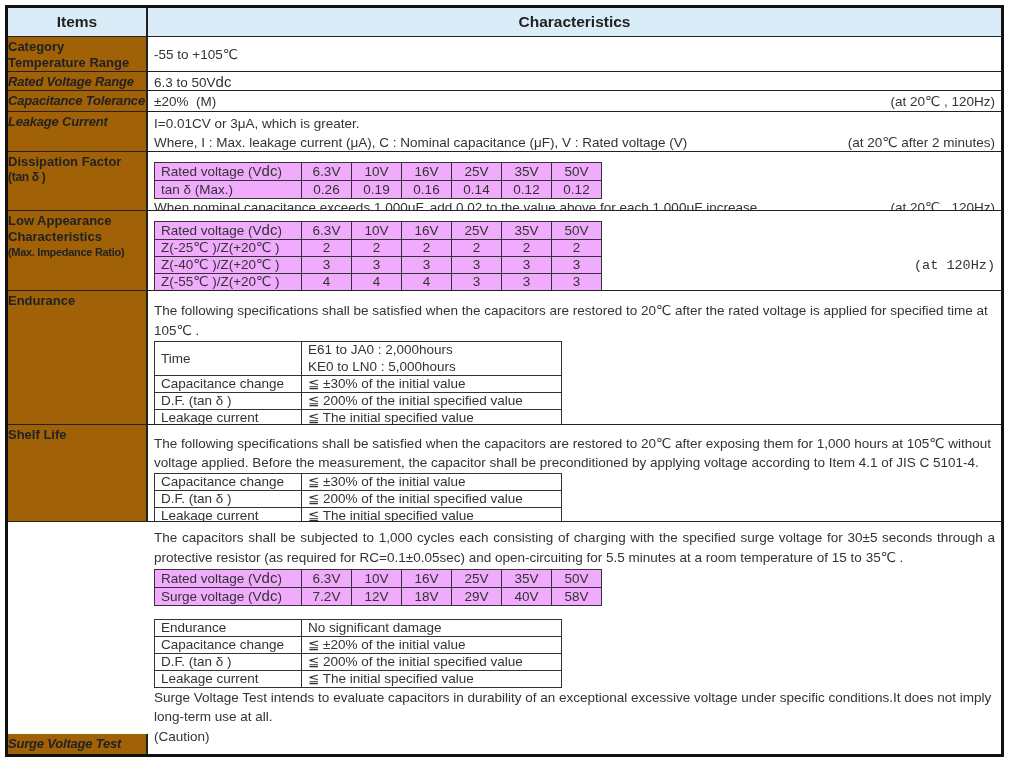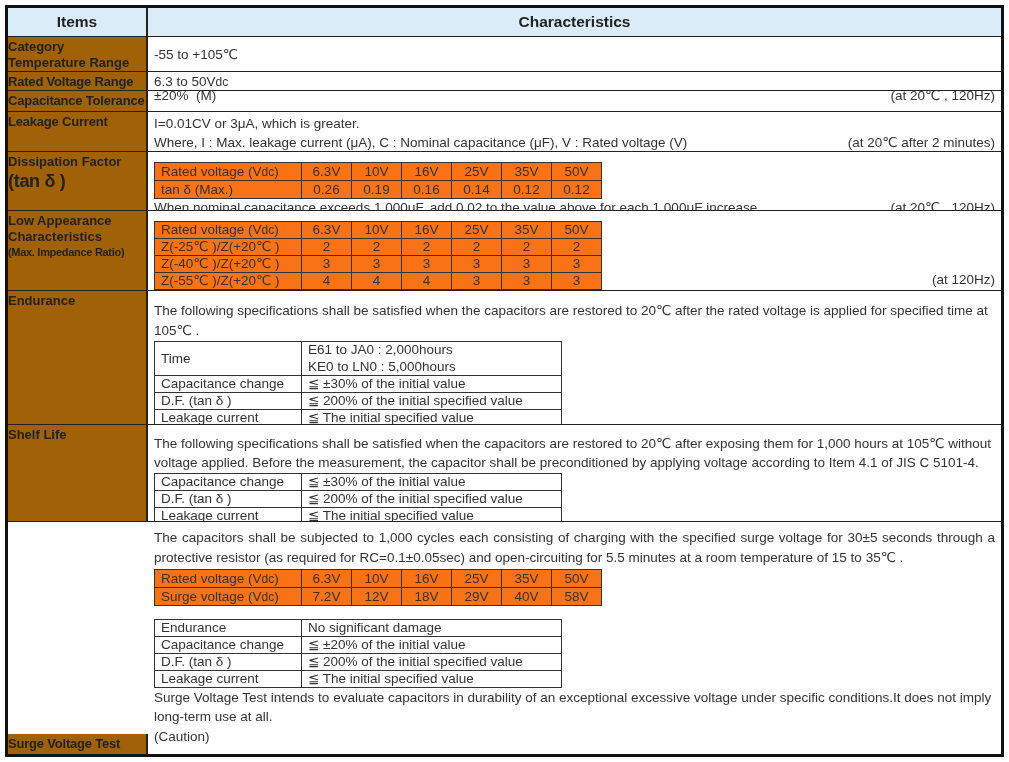--- a/index.html
+++ b/index.html
@@ -14,50 +14,50 @@
     border:3px solid #111; display:flex; flex-direction:column; background:#fff;
   }
   .row { display:flex; flex:0 0 auto; border-top:1.6px solid #222; min-height:0; }
   .row:first-child { border-top:none; }
   .items-cell {
     flex:0 0 140px; width:140px; background:#a16207; border-right:2px solid #222;
     padding:2px 3px 2px 0; font-weight:bold; font-size:13px; line-height:1.25; color:#222;
     overflow:hidden;
   }
   .items-cell .sublabel { display:block; font-size:11px; letter-spacing:-0.3px; }
-  .nw { white-space:nowrap; letter-spacing:-0.2px; display:inline-block; }
+  .nw { white-space:nowrap; letter-spacing:-0.2px; display:inline-block;font-style:italic; }
   .chars-cell { flex:1 1 auto; position:relative; padding:8px 6px; overflow:hidden; }
   .hdr .items-cell, .hdr .chars-cell {
     display:flex; align-items:center; justify-content:center;
     font-weight:bold; font-size:15.5px; background:#d9ecf8; color:#222; padding:0;
   }
   .vcenter { display:flex; align-items:center; height:100%; }
   .between { display:flex; align-items:center; justify-content:space-between; }
   .line { line-height:19px; }
   .intro { line-height:19.5px; padding-top:2px; text-align:left; }
   .just { text-align:justify; }
   .pre { white-space:pre-line; }
   .sp { white-space:pre; }
   table.inner { border-collapse:collapse; margin-top:2px; }
   table.inner td {
     border:1.4px solid #333; font-size:13.5px; padding:0 6px; height:18px;
-    line-height:16px; background:#f97316; color:#333;margin-top:18px;
+    line-height:16px; background:#f0abfc; color:#333;margin-top:18px;
   }
   table.inner td.c { text-align:center; padding:0 2px; width:50px; }
   table.inner td.lbl { width:147px; }
   table.tight td { height:17px; }
   table.spec { border-collapse:collapse; margin-top:1px; }
   table.spec td {
     border:1.4px solid #333; font-size:13.5px; padding:0 6px; height:17px; line-height:16px;
   }
   table.spec td.lbl { width:147px; }
   table.spec td.val { width:260px; }
   table.spec td.two { line-height:16.5px; }
-  .sub { font-size:12px; }
-  .note-br { position:absolute; right:6px; bottom:2px; line-height:16px; }
+  .sub { font-size:15px; }
+  .note-br { position:absolute; right:6px; bottom:16px; line-height:16px;font-family:Liberation Mono, monospace; }
   .gap12 { height:12px; }
   .caution { line-height:19px; }
 </style>
 </head>
 <body>
 
 <div class="sheet">
   <div class="tbl">
 
     <div class="row hdr" style="flex:0 0 28px;">
@@ -84,21 +84,21 @@
       <div class="items-cell">
         <span class="nw">Rated Voltage Range</span>
       </div>
       <div class="chars-cell">
         <div class="vcenter">
           <span><span>6.3 to 50V</span><span class="sub">dc</span></span>
         </div>
       </div>
     </div>
 
-    <div class="row" style="flex:0 0 21px;align-items:flex-end;">
+    <div class="row" style="flex:0 0 21px;">
       <div class="items-cell">
         <span class="nw">Capacitance Tolerance</span>
       </div>
       <div class="chars-cell">
         <div class="between" style="height:100%;">
           <span class="sp">±20%  (M)</span>
           <span>(at 20℃ , 120Hz)</span>
         </div>
       </div>
     </div>
@@ -112,21 +112,21 @@
         <div class="line between">
           <span>Where, I : Max. leakage current (μA), C : Nominal capacitance (μF), V : Rated voltage (V)</span>
           <span>(at 20℃ after 2 minutes)</span>
         </div>
       </div>
     </div>
 
     <div class="row" style="flex:0 0 59px;">
       <div class="items-cell">
         <span>Dissipation Factor</span>
-        <span class="sublabel" style="font-size:18px;">(tan δ )</span>
+        <span class="sublabel" style="font-size:12px;">(tan δ )</span>
       </div>
       <div class="chars-cell">
         <table class="inner">
           <tbody>
               <tr>
             <td class="lbl"><span>Rated voltage (V</span><span class="sub">dc</span><span>)</span></td>
             <td class="c">6.3V</td>
             <td class="c">10V</td>
             <td class="c">16V</td>
             <td class="c">25V</td>

